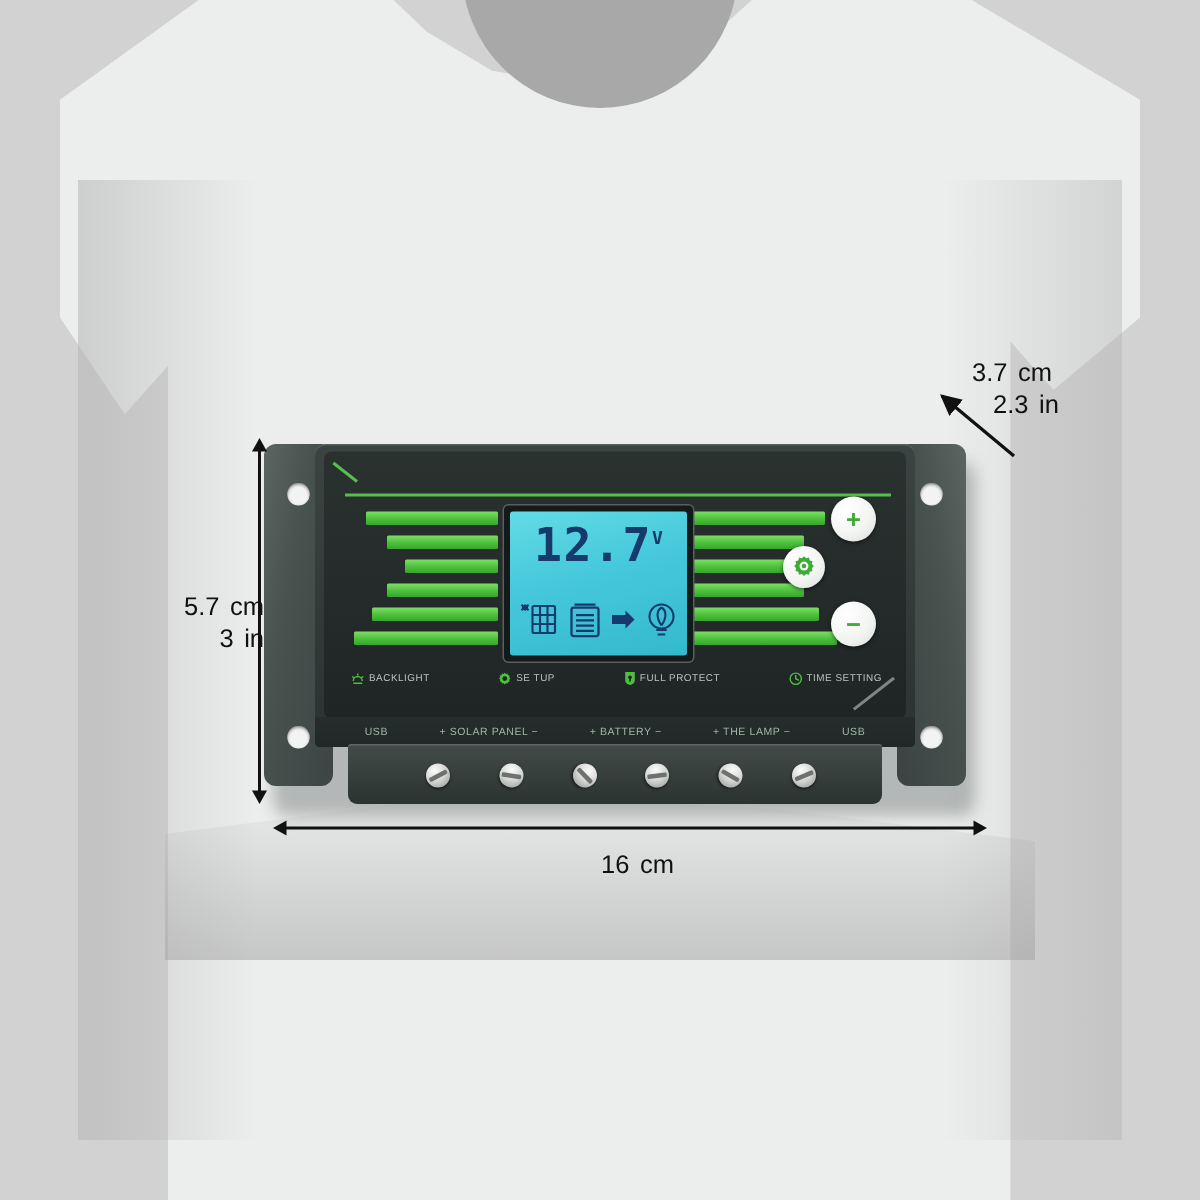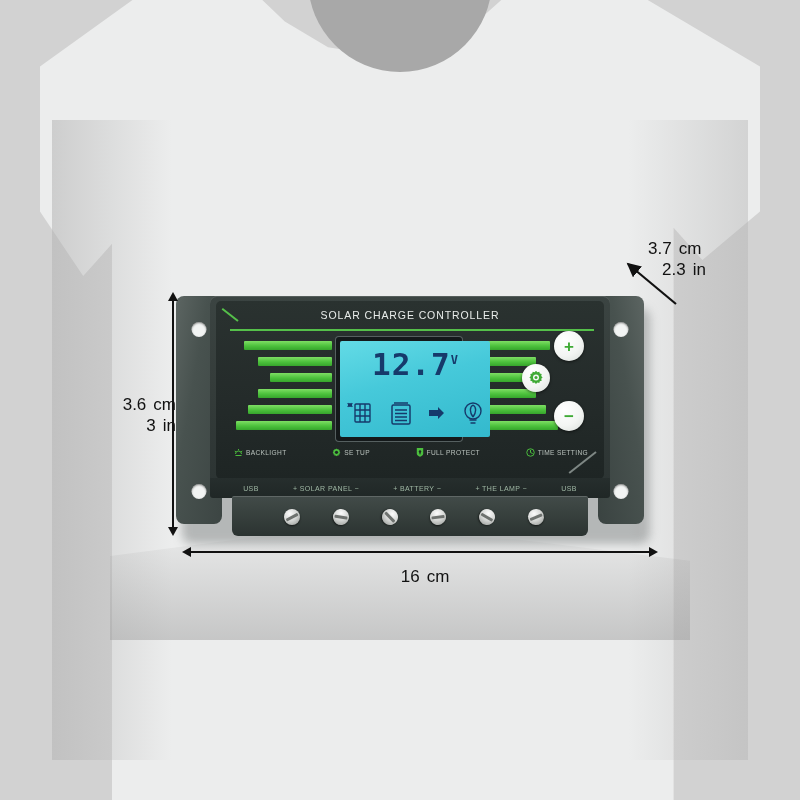--- a/index.html
+++ b/index.html
@@ -208,21 +208,20 @@
     box-sizing: border-box;
     box-shadow: 0 0 0 1px #566060;
   }
   .lcd {
     position: relative;
     width: 100%;
     height: 100%;
     background: linear-gradient(165deg, #63dbe6 0%, #46c9da 42%, #33b9cd 100%);
     border-radius: 2px;
     overflow: hidden;
-    padding-left: 32px;
   }
   .lcd-reading {
     position: absolute;
     left: 0;
     right: 0;
     top: 8px;
     text-align: center;
     color: #163a6b;
     font-family: "DejaVu Sans Mono", monospace;
     font-size: 31px;
@@ -443,21 +442,20 @@
       <div class="mount-hole bottom"></div>
     </div>
     <div class="flange right">
       <div class="mount-hole top"></div>
       <div class="mount-hole bottom"></div>
     </div>
 
     <div class="face">
       <div class="face-inner">
 
-        <div class="title">SOLAR CHARGE CONTROLLER</div>
         <div class="title-rule"></div>
         <div class="corner-rule"></div>
 
         <div class="stripes left" id="stripes-left">
             <div class="stripe" style="top: 0px; left: 8px; right: 0px;"></div>
             <div class="stripe" style="top: 16px; left: 22px; right: 0px;"></div>
             <div class="stripe" style="top: 32px; left: 34px; right: 0px;"></div>
             <div class="stripe" style="top: 48px; left: 22px; right: 0px;"></div>
             <div class="stripe" style="top: 64px; left: 12px; right: 0px;"></div>
             <div class="stripe" style="top: 80px; left: 0px; right: 0px;"></div>
@@ -595,21 +593,21 @@
     <defs>
       <marker id="ah" markerWidth="7" markerHeight="7" refX="5.6" refY="3.2" orient="auto" markerUnits="strokeWidth">
         <path d="M0,0 L6.4,3.2 L0,6.4 z" fill="#111"></path>
       </marker>
     </defs>
     <line x1="56" y1="48" x2="8" y2="8" stroke="#111" stroke-width="2.2" marker-end="url(#ah)"></line>
   </svg>
 
   <div class="dim-text" id="dim-height-label">
     <div>
-      <span class="dim-num">3.6</span><span class="dim-unit">cm</span>
+      <span class="dim-num">5.7</span><span class="dim-unit">cm</span>
     </div>
     <div>
       <span class="dim-num">3</span><span class="dim-unit">in</span>
     </div>
   </div>
 
   <div class="dim-text" id="dim-width-label">
     <div>
       <span class="dim-num">16</span><span class="dim-unit">cm</span>
     </div>

